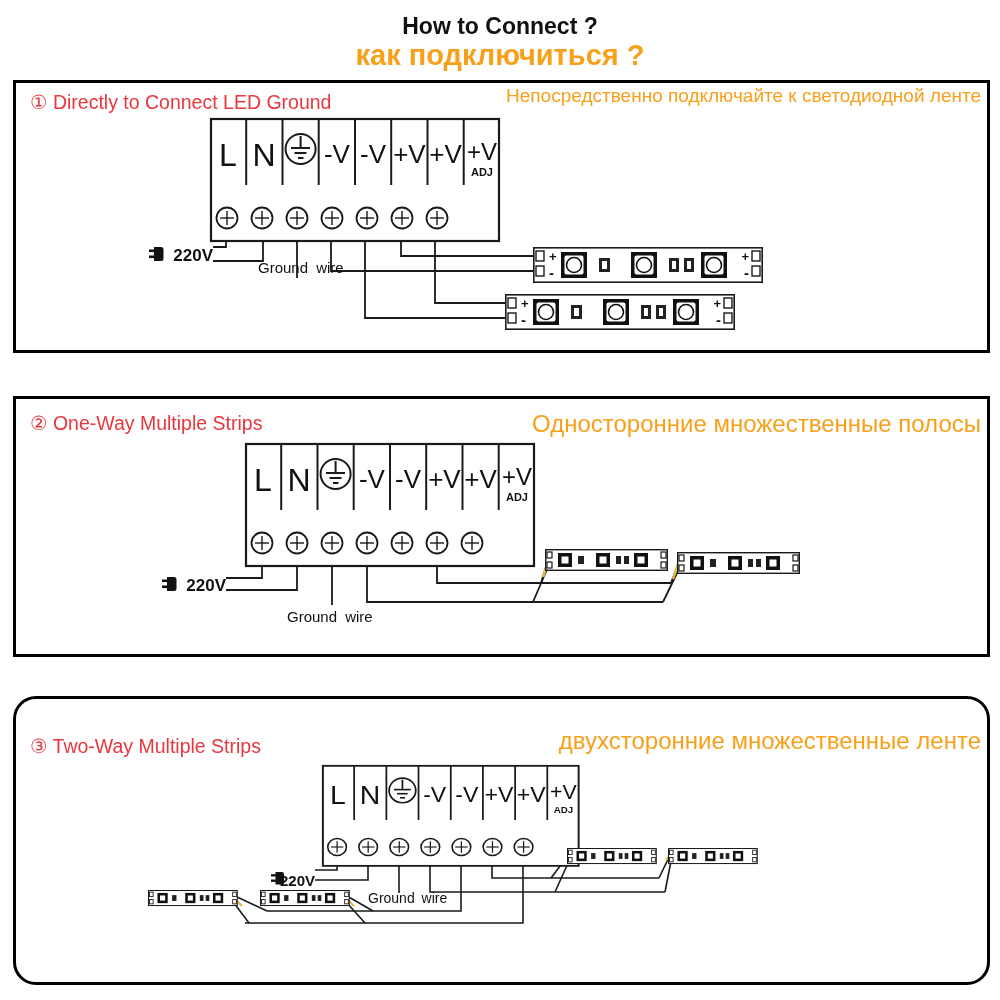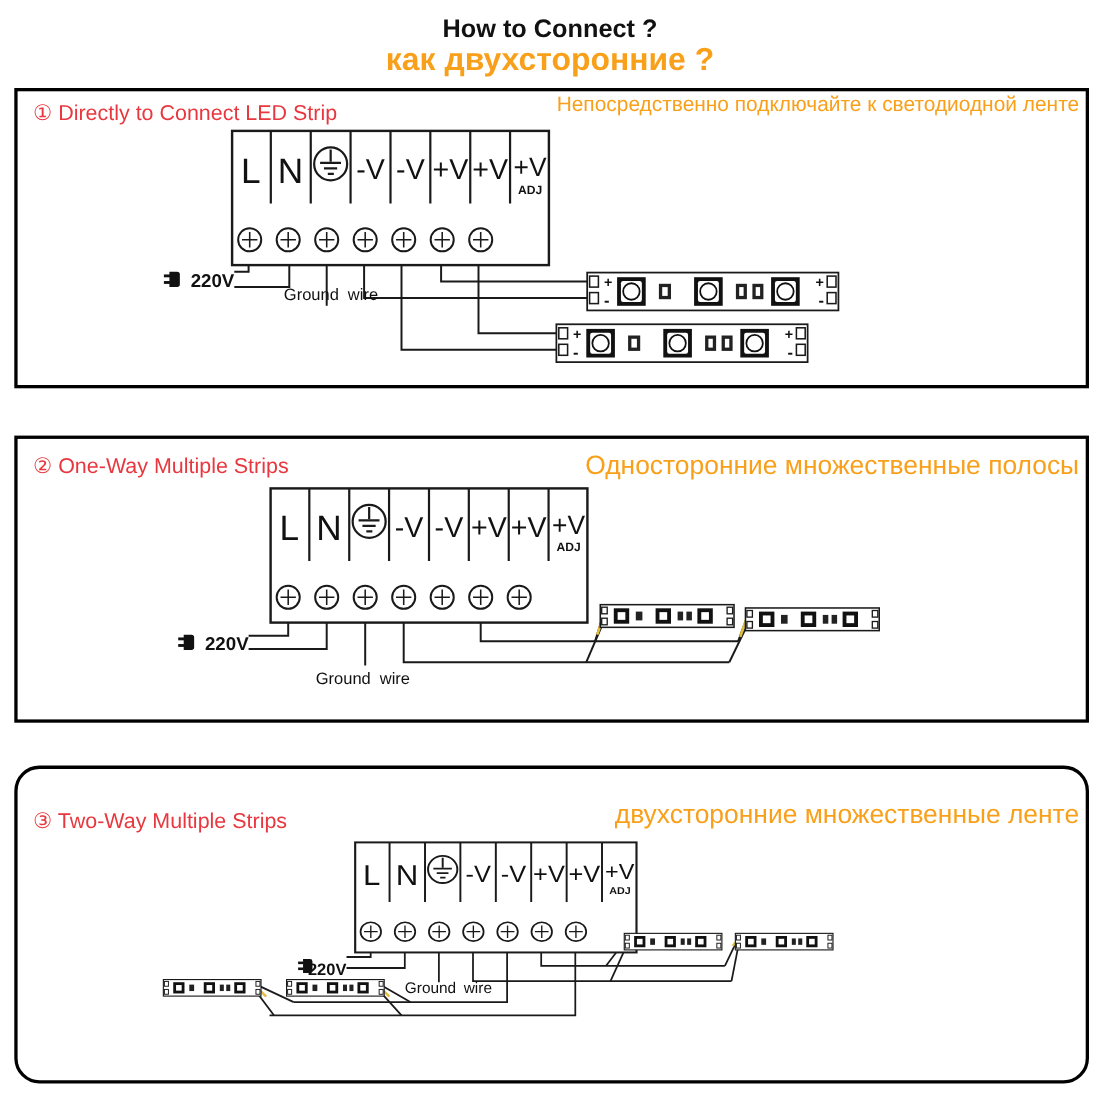--- a/index.html
+++ b/index.html
@@ -150,25 +150,25 @@
       <g id="plug" fill="#111">
         <path d="M5,1 h7 a2.5,2.5 0 0 1 2.5,2.5 v9 a2.5,2.5 0 0 1 -2.5,2.5 h-7 z"></path>
         <rect x="0" y="3.5" width="5.5" height="2.6"></rect>
         <rect x="0" y="9.5" width="5.5" height="2.6"></rect>
       </g>
     </defs>
   </svg>
 
   <div class="page-title">
     <div class="title-en">How to Connect ?</div>
-    <div class="title-ru">как двухсторонние ?</div>
+    <div class="title-ru">как подключиться ?</div>
   </div>
 
   <div class="section sec1">
-    <div class="sec-title-en" style="top:8px">① Directly to Connect LED Strip</div>
+    <div class="sec-title-en" style="top:8px">① Directly to Connect LED Ground</div>
     <div class="sec-title-ru" style="top:2px;font-size:19px">Непосредственно подключайте к светодиодной ленте</div>
     <svg class="diagram" width="977" height="273" viewBox="0 0 977 273">
       <g fill="none" stroke="#1A1A1A" stroke-width="1.8">
         <path d="M213,149 V167 H200"></path>
         <path d="M250,149 V181 H200"></path>
         <path d="M284,149 V198"></path>
         <path d="M318,149 V191 H523"></path>
         <path d="M388,149 V176 H523"></path>
         <path d="M352,149 V238 H495"></path>
         <path d="M422,149 V223 H495"></path>

